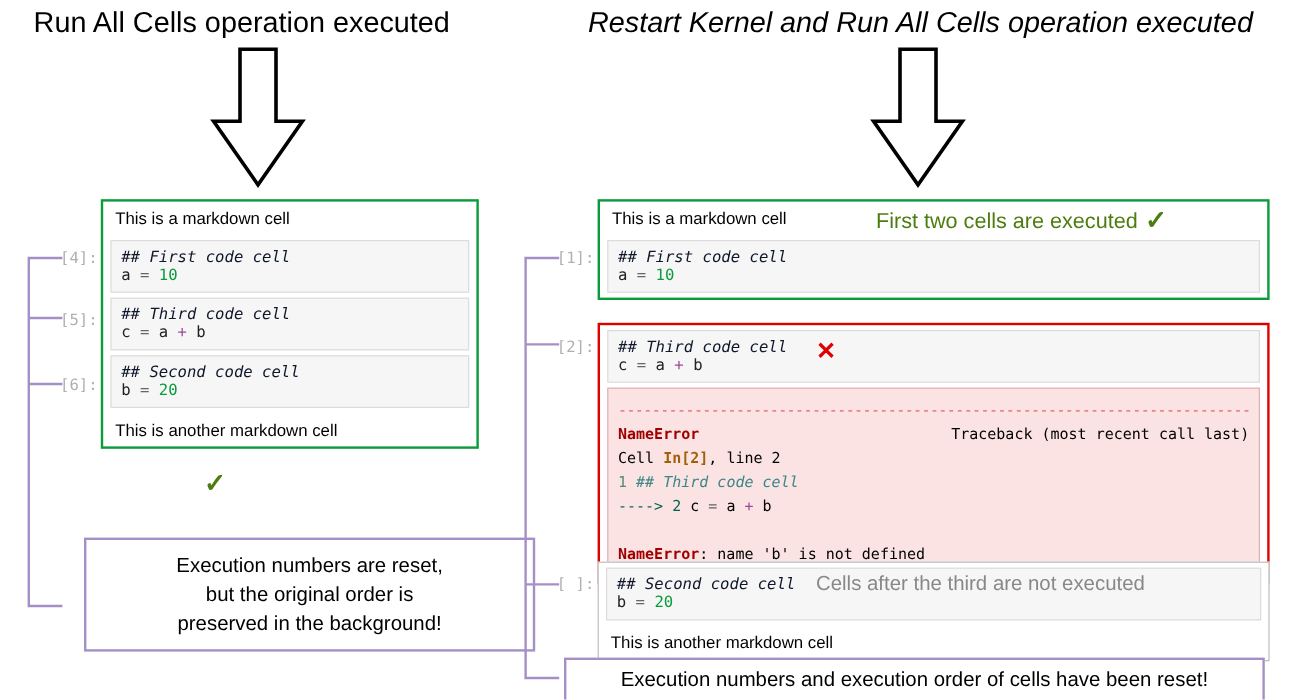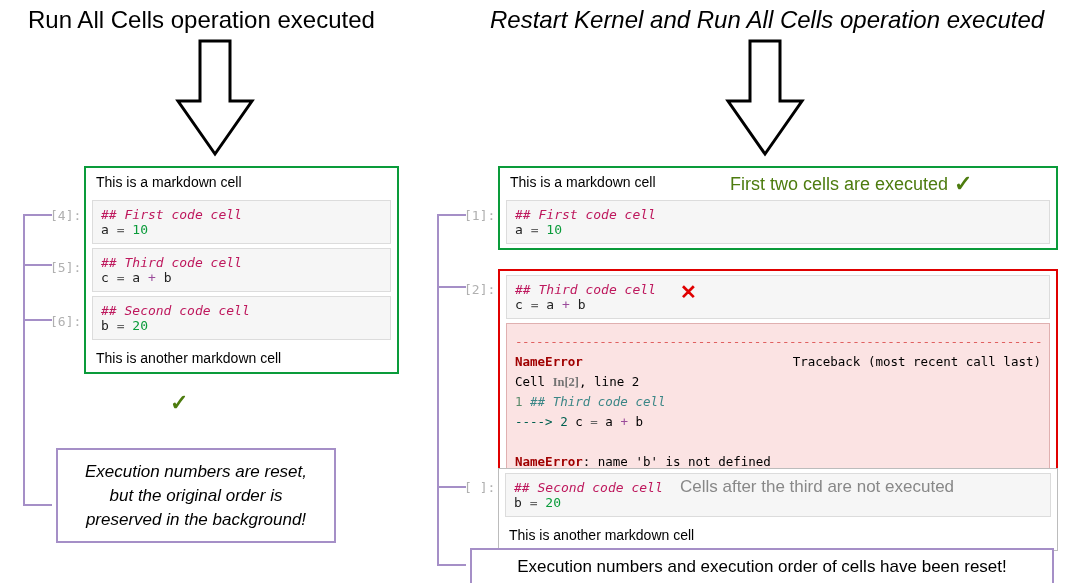--- a/index.html
+++ b/index.html
@@ -5,30 +5,30 @@
 * { box-sizing: border-box; margin: 0; padding: 0; }
 body { font-family: "Segoe UI", Arial, sans-serif; width: 1080px; height: 583px; background: #fff; position: relative; font-size: 14px; }
 .heading { font-size: 24px; position: absolute; }
 .arrow-down { position: absolute; }
 .panel-left { position: absolute; left: 84px; top: 166px; width: 315px; border: 2px solid #0a9b3a; background: #fff; }
 .panel-right-top { position: absolute; left: 498px; top: 166px; width: 560px; border: 2px solid #0a9b3a; background: #fff; }
 .panel-right-mid { position: absolute; left: 498px; top: 269px; width: 560px; border: 2px solid #e00000; background: #fff; }
 .panel-right-bottom { position: absolute; left: 498px; top: 468px; width: 560px; border: 1px solid #bcbcbc; background: #fff; padding-bottom:1px; }
 .md-cell { padding: 6px 10px; font-size: 14px; }
 .code-block { margin: 4px 6px; background: #f6f6f6; border: 1px solid #dcdcdc; padding: 6px 8px; font-family: Consolas, monospace; font-size: 13px; position: relative; }
-.code-comment { color: #be185d; font-style: italic; }
+.code-comment { color: #0f172a; font-style: italic; }
 .code-var { color: #222; }
 .code-eq { color: #666; }
 .code-num { color: #0a9b3a; }
 .code-plus { color: #9a4a9a; }
 .exec-num { position: absolute; color: #b0b0b0; font-family: Consolas, monospace; font-size: 13px; }
 .err-block { margin: 4px 6px; background: #fbe3e3; border: 1px solid #e0b0b0; padding: 8px; font-family: Consolas, monospace; font-size: 12.5px; line-height: 1.6; }
 .err-name { color: #a00000; font-weight: bold; }
 .err-trace { float: right; }
-.err-in { color: #737373; font-weight: bold; font-family: Liberation Serif, serif; }
+.err-in { color: #a16207; font-weight: bold; }
 .err-dashline { color: #e06060; letter-spacing: -0.5px; display: block; overflow: hidden; white-space: nowrap; }
 .green-label { color: #4d7c0f; font-size: 18px; position: absolute; display: flex; align-items: center; gap: 6px; }
 .red-label { color: #e00000; font-size: 17px; position: absolute; display: flex; align-items: center; gap: 6px; }
 .gray-label { color: #888; font-size: 17px; position: absolute; }
 .check { font-weight: bold; font-size: 22px; }
 .cross { font-weight: bold; font-size: 20px; }
 .callout { position: absolute; border: 2px solid #a58fc7; background: #fff; padding: 10px 14px; font-size: 17px; text-align: center; line-height: 1.4; }
 .bracket-svg { position: absolute; }
 </style>
 </head>
@@ -68,21 +68,21 @@
 <div class="green-label" style="left:170px; top:390px;">
   <span class="check">✓</span>
 </div>
 
 <svg class="bracket-svg" style="left:12px; top:205px;" width="42" height="310">
   <path d="M40 10 H12 V300 H40" fill="none" stroke="#a58fc7" stroke-width="2"></path>
   <line x1="40" y1="60" x2="12" y2="60" stroke="#a58fc7" stroke-width="2"></line>
   <line x1="40" y1="115" x2="12" y2="115" stroke="#a58fc7" stroke-width="2"></line>
 </svg>
 
-<div class="callout" style="left:56px; top:448px; width:280px;font-style:italic;">
+<div class="callout" style="left:70px; top:448px; width:376px;">
   <span style="white-space:pre-line;">Execution numbers are reset,
 but the original order is
 preserved in the background!</span>
 </div>
 
 <div class="panel-right-top">
   <div class="md-cell">This is a markdown cell</div>
   <div class="code-block">
     <span class="code-comment">## First code cell</span><br>
     <span class="code-var">a</span><span class="code-eq"> = </span><span class="code-num">10</span>

